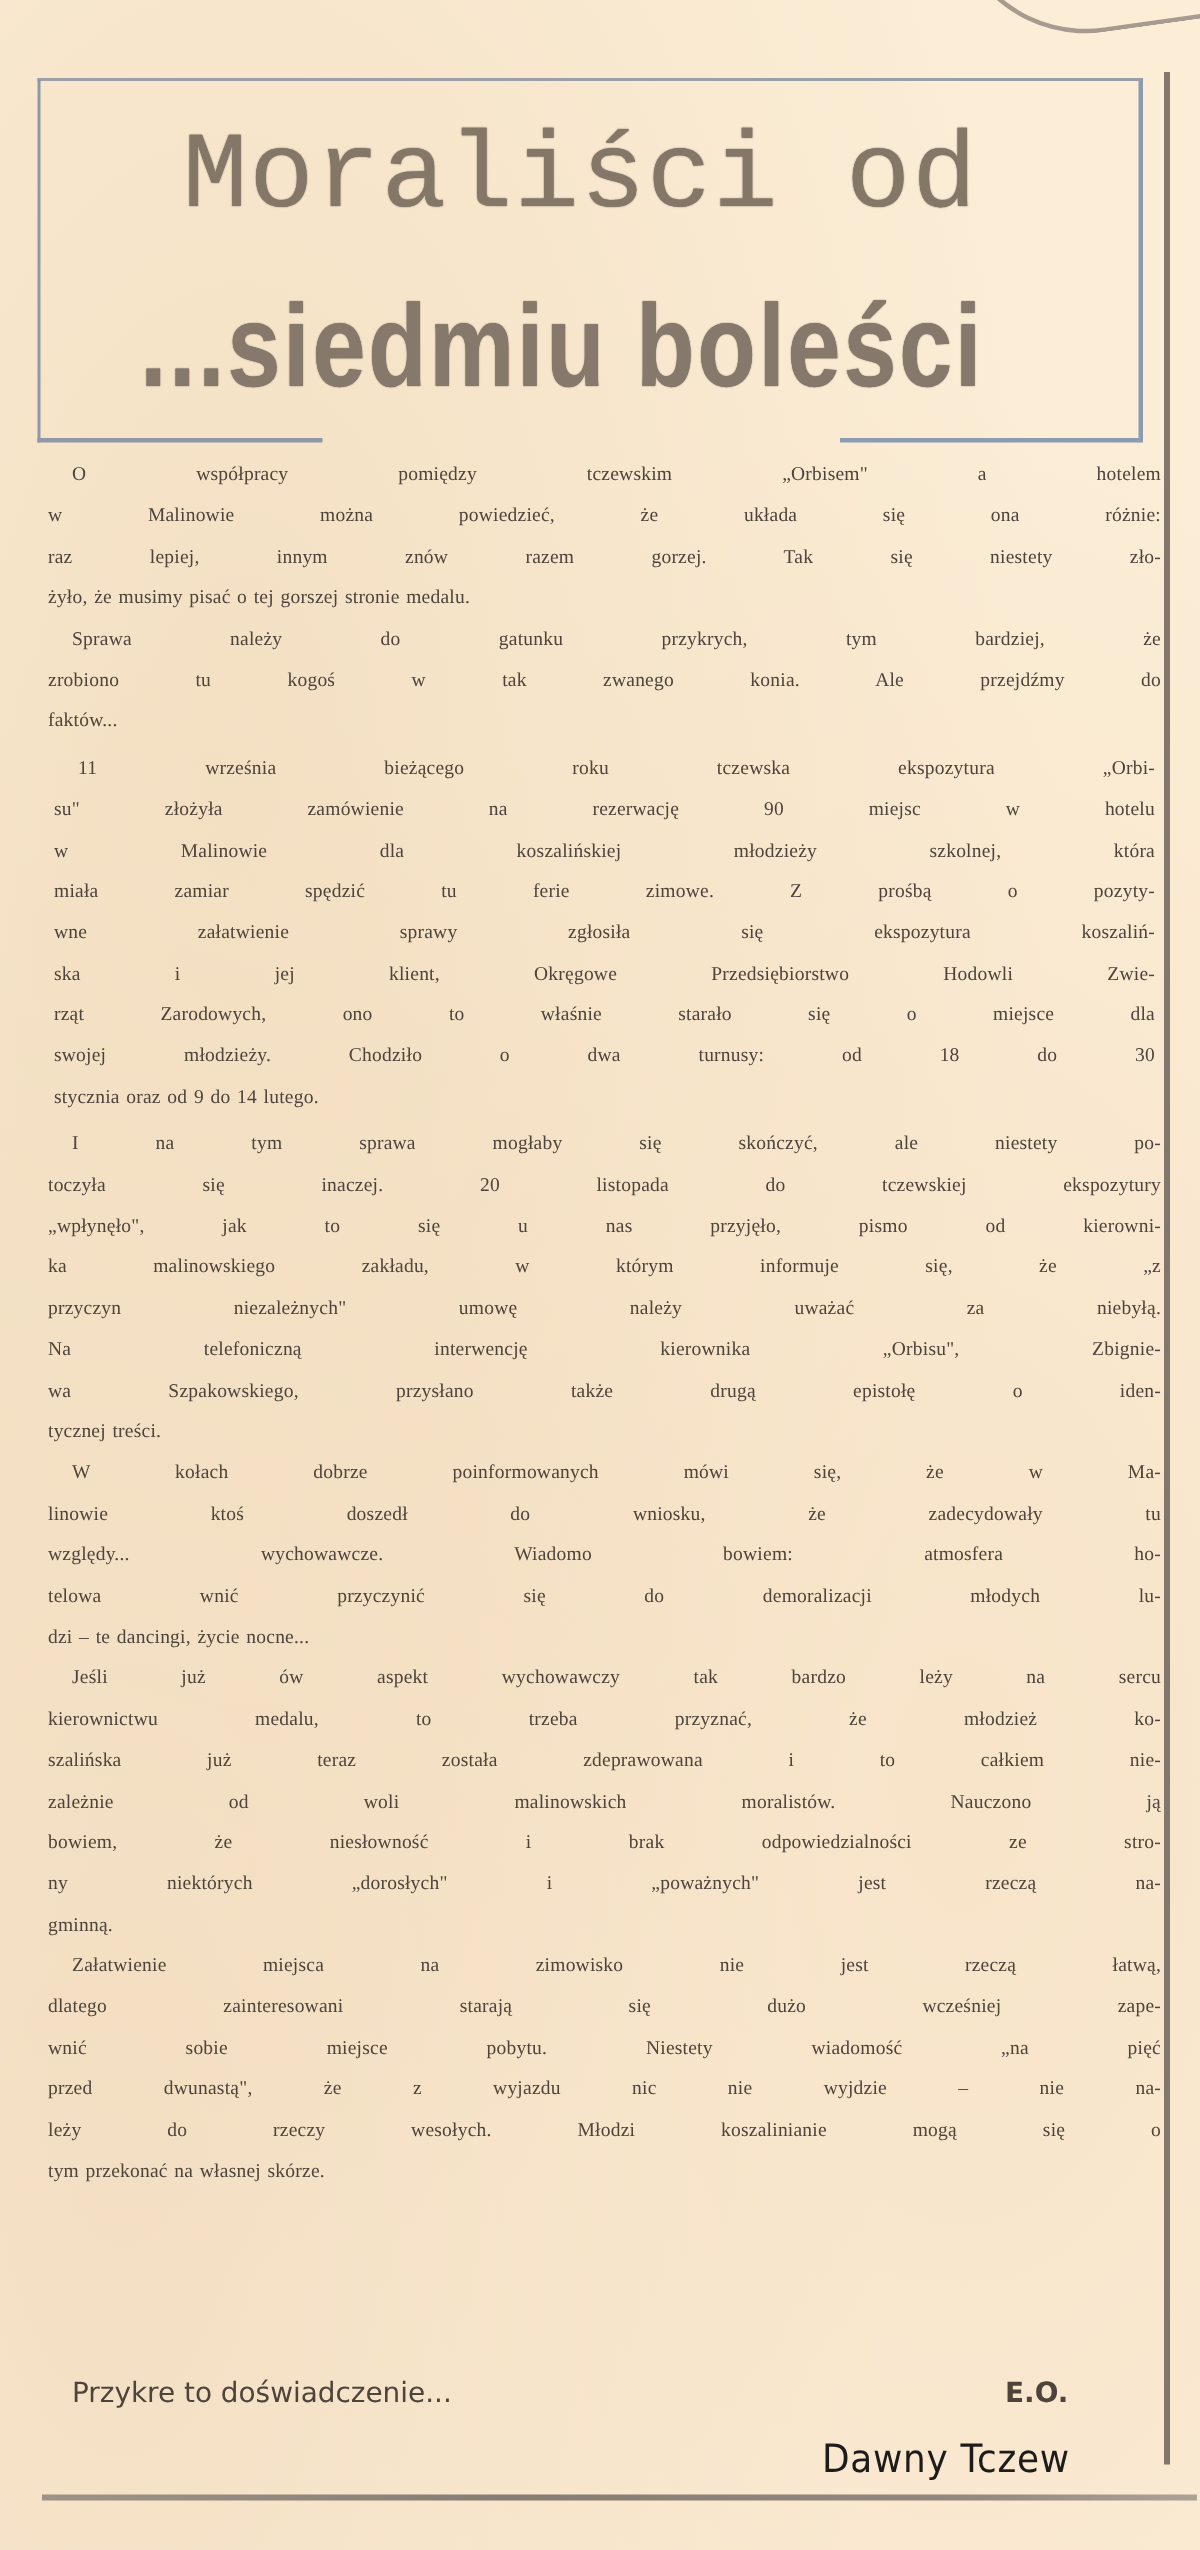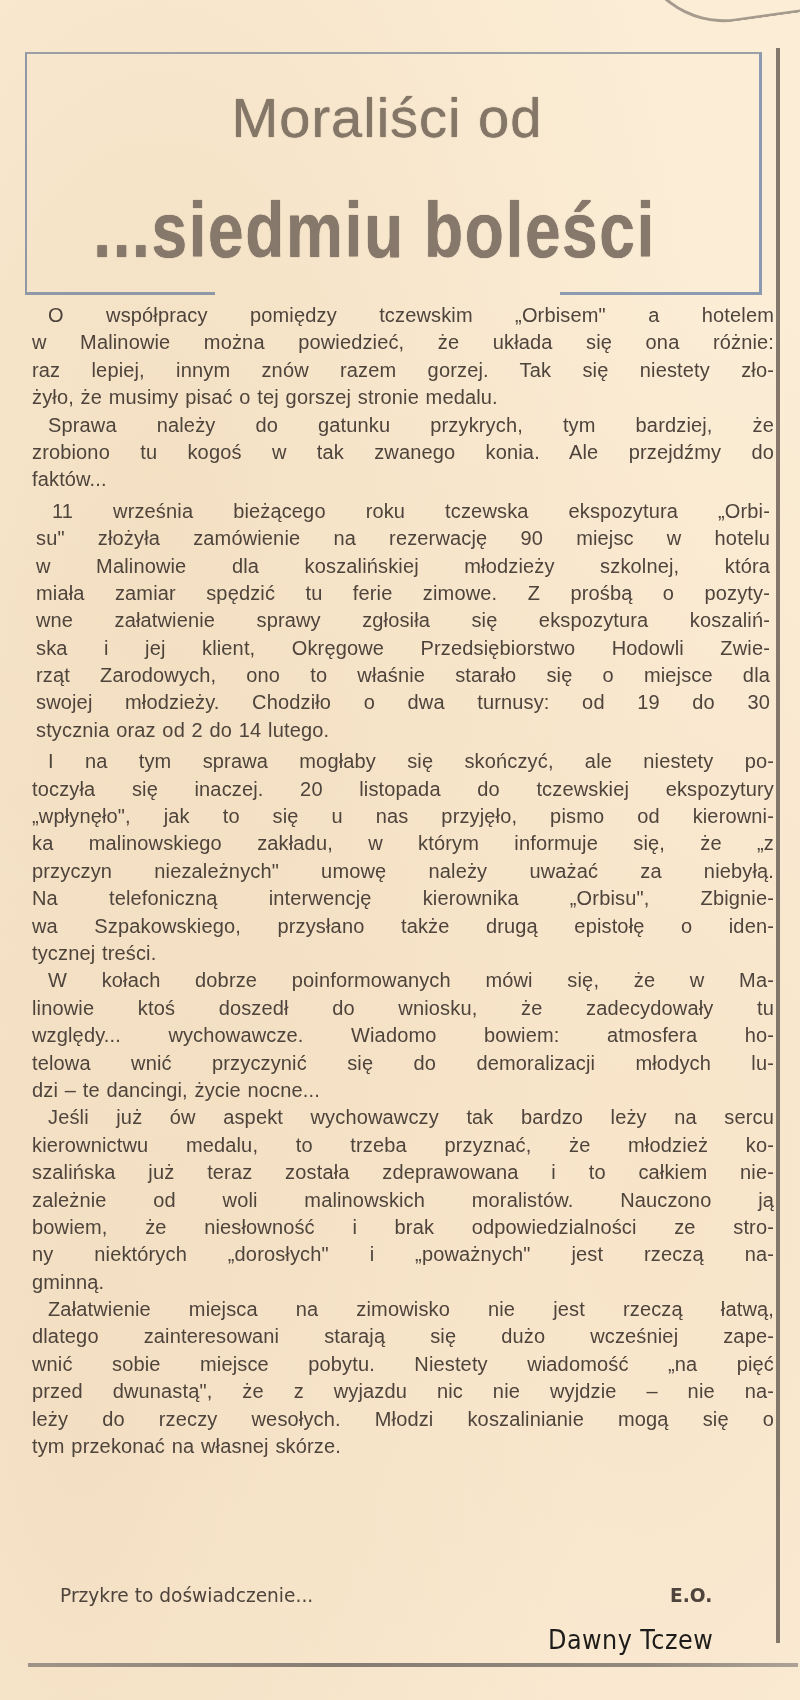--- a/index.html
+++ b/index.html
@@ -58,23 +58,23 @@
     .headline {
       position: absolute;
       left: 25px; top: 70px;
       width: 732px;
       text-align: center;
       margin: 0;
       color: #7a6e64;
     }
     .headline-line1 {
       display: block;
-      font-family: Liberation Sans, sans-serif;
+      font-family: Liberation Mono, monospace;
       font-weight: normal;
-      font-size: 56px;
+      font-size: 72px;
       line-height: 96px;
       letter-spacing: 1px;
       color: #857768;
       text-shadow: 0 0 1px #5d534a;
       transform: translateX(-4px);
     }
     .headline-line2 {
       display: block;
       font-family: "Liberation Sans", sans-serif;
       font-weight: bold;
@@ -97,22 +97,22 @@
       position: absolute;
       left: 28px; top: 1663px;
       width: 770px; height: 4px;
       background: linear-gradient(90deg, #8a8078, #6a625c 40%, #7a7068 80%, #9a9088);
       opacity: 0.8;
     }
     .article-body {
       position: absolute;
       left: 32px; top: 302px;
       width: 742px;
-      font-family: Liberation Sans, sans-serif;
-      font-size: 20px;
+      font-family: Liberation Serif, serif;
+      font-size: 13px;
       line-height: 27.4px;
       color: #4e443c;
       letter-spacing: 0.15px;
       word-spacing: 1px;
     }
     .line {
       display: block;
       white-space: nowrap;
       text-align: justify;
       text-align-last: justify;
@@ -127,21 +127,21 @@
     .signoff-row {
       position: absolute;
       left: 48px; top: 1585px;
       width: 700px;
       font-family: "DejaVu Sans", sans-serif;
       font-size: 18.6px;
       color: #4e443c;
     }
     .closing-line {
       position: absolute;
-      left: 12px; top: 0;
+      left: 0; top: 0;
     }
     .author {
       position: absolute;
       left: 622px; top: 0; font-weight: bold;
     }
     .watermark {
       position: absolute;
       left: 548px; top: 1625px;
       font-family: "DejaVu Sans", sans-serif;
       font-size: 26px;
@@ -186,22 +186,22 @@
     </p>
 
     <p style="margin:4px">
       <span class="line indent">11 września bieżącego roku tczewska ekspozytura „Orbi-</span>
       <span class="line">su" złożyła zamówienie na rezerwację 90 miejsc w hotelu</span>
       <span class="line">w Malinowie dla koszalińskiej młodzieży szkolnej, która</span>
       <span class="line">miała zamiar spędzić tu ferie zimowe. Z prośbą o pozyty-</span>
       <span class="line">wne załatwienie sprawy zgłosiła się ekspozytura koszaliń-</span>
       <span class="line">ska i jej klient, Okręgowe Przedsiębiorstwo Hodowli Zwie-</span>
       <span class="line">rząt Zarodowych, ono to właśnie starało się o miejsce dla</span>
-      <span class="line">swojej młodzieży. Chodziło o dwa turnusy: od 19 do 30</span>
-      <span class="line last">stycznia oraz od 2 do 14 lutego.</span>
+      <span class="line">swojej młodzieży. Chodziło o dwa turnusy: od 18 do 30</span>
+      <span class="line last">stycznia oraz od 9 do 14 lutego.</span>
     </p>
 
 
     <p style="margin:0">
       <span class="line indent">I na tym sprawa mogłaby się skończyć, ale niestety po-</span>
       <span class="line">toczyła się inaczej. 20 listopada do tczewskiej ekspozytury</span>
       <span class="line">„wpłynęło", jak to się u nas przyjęło, pismo od kierowni-</span>
       <span class="line">ka malinowskiego zakładu, w którym informuje się, że „z</span>
       <span class="line">przyczyn niezależnych" umowę należy uważać za niebyłą.</span>
       <span class="line">Na telefoniczną interwencję kierownika „Orbisu", Zbignie-</span>

